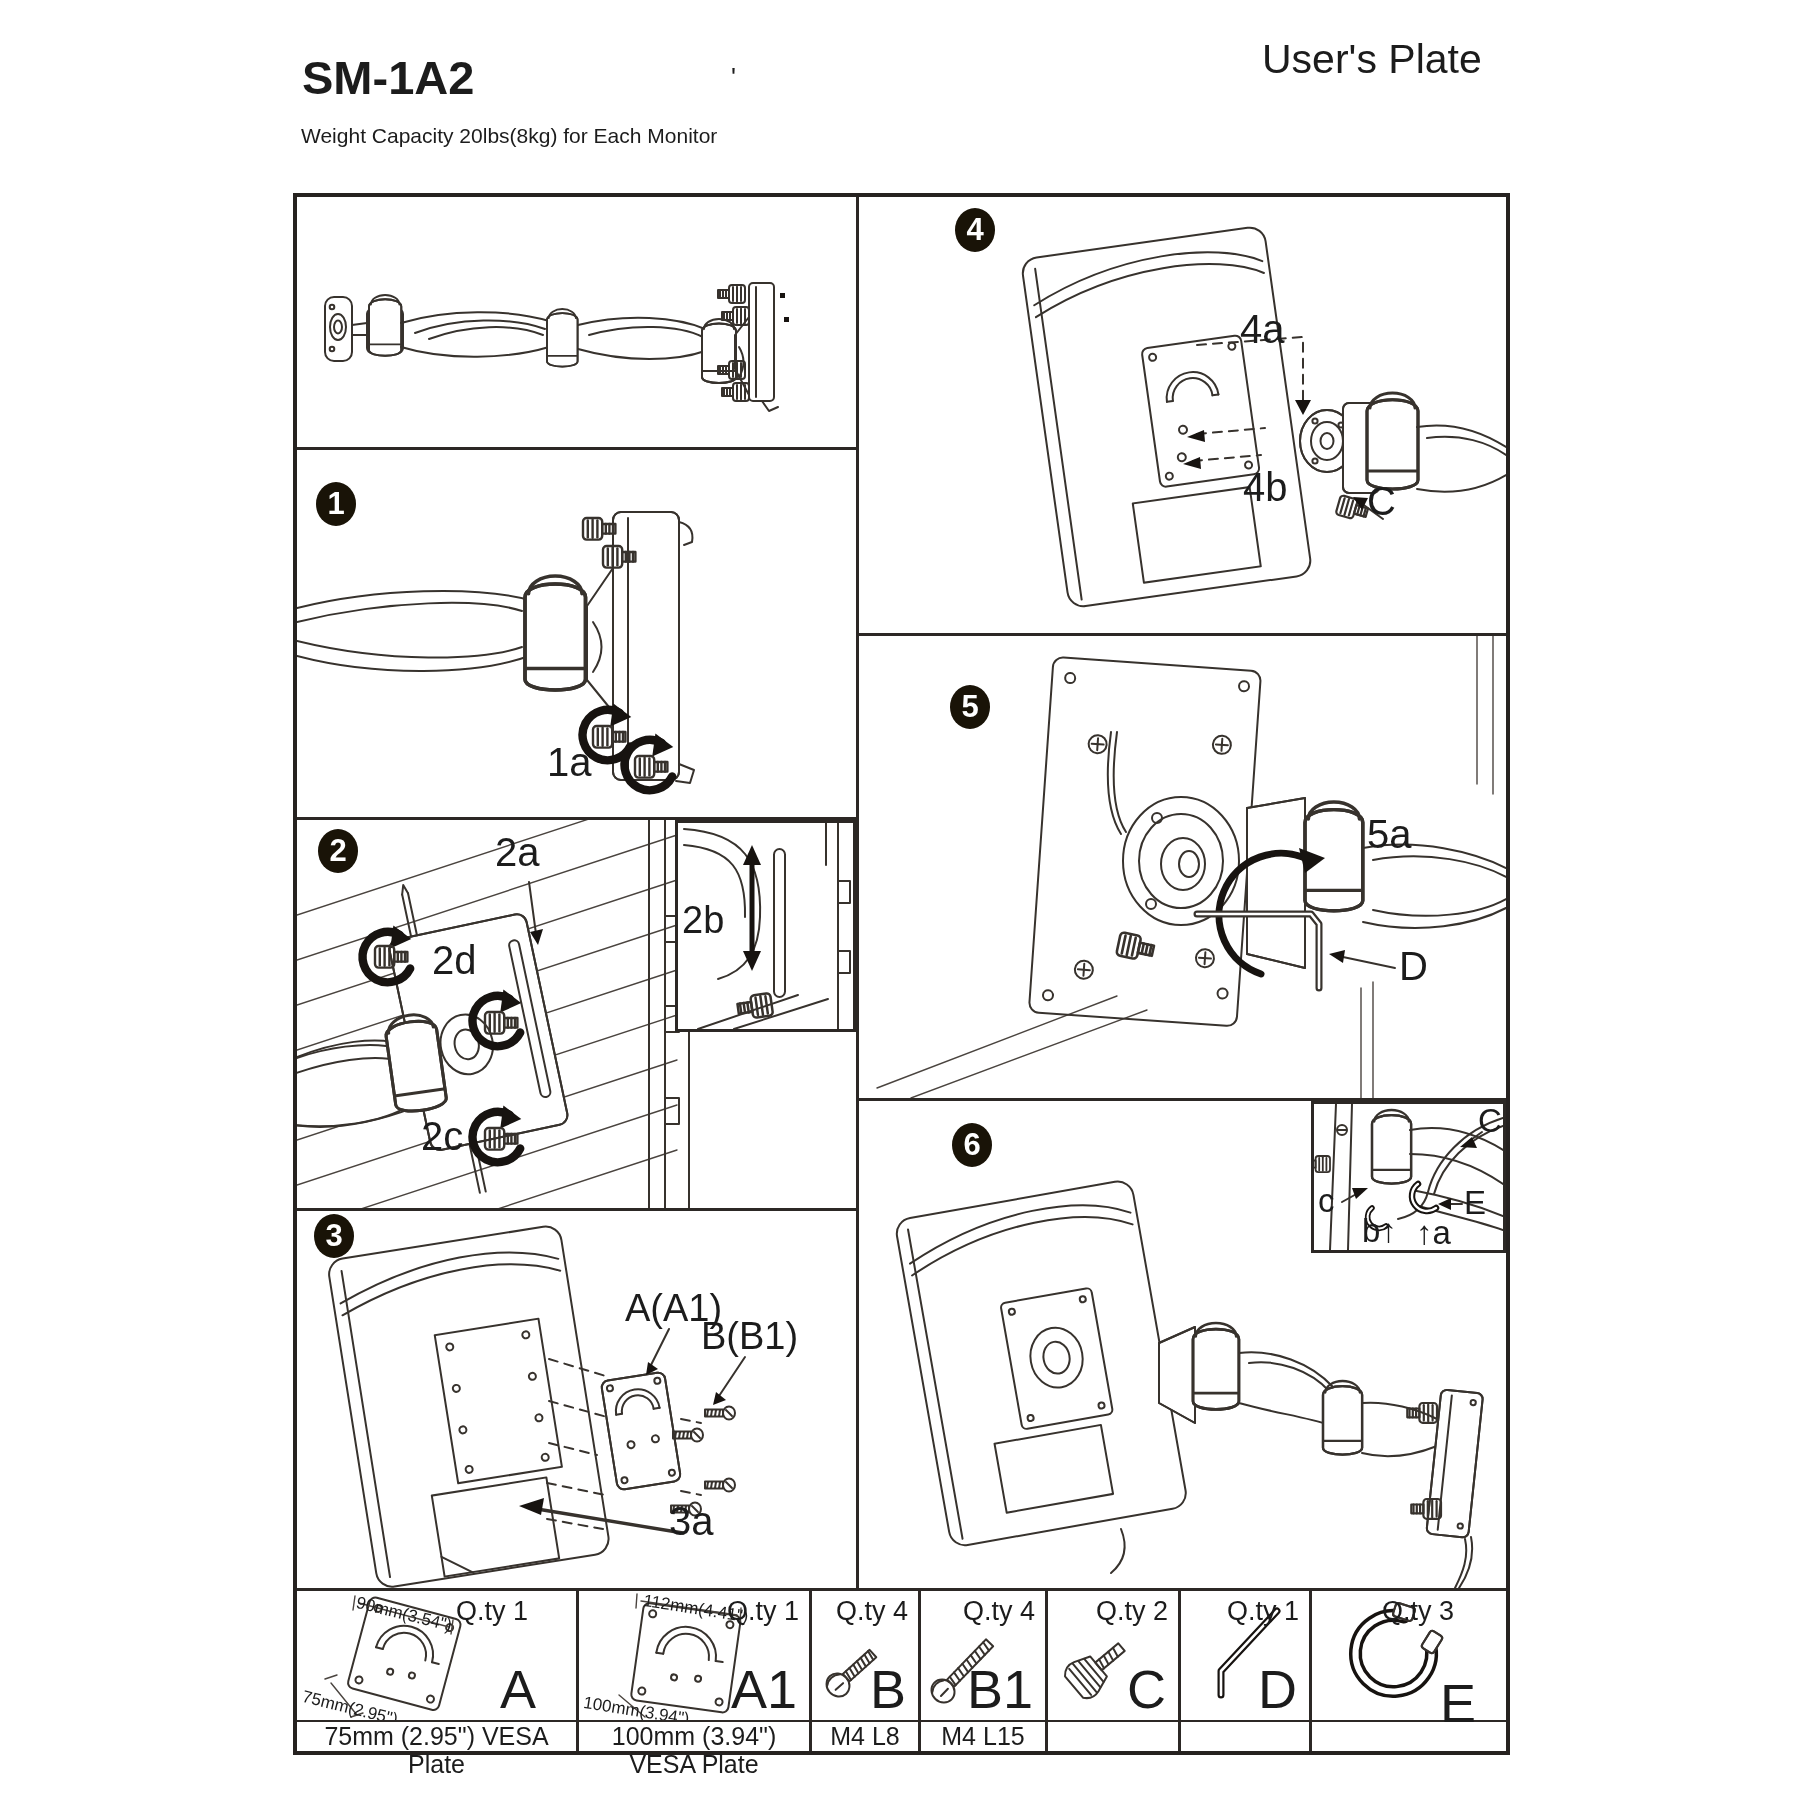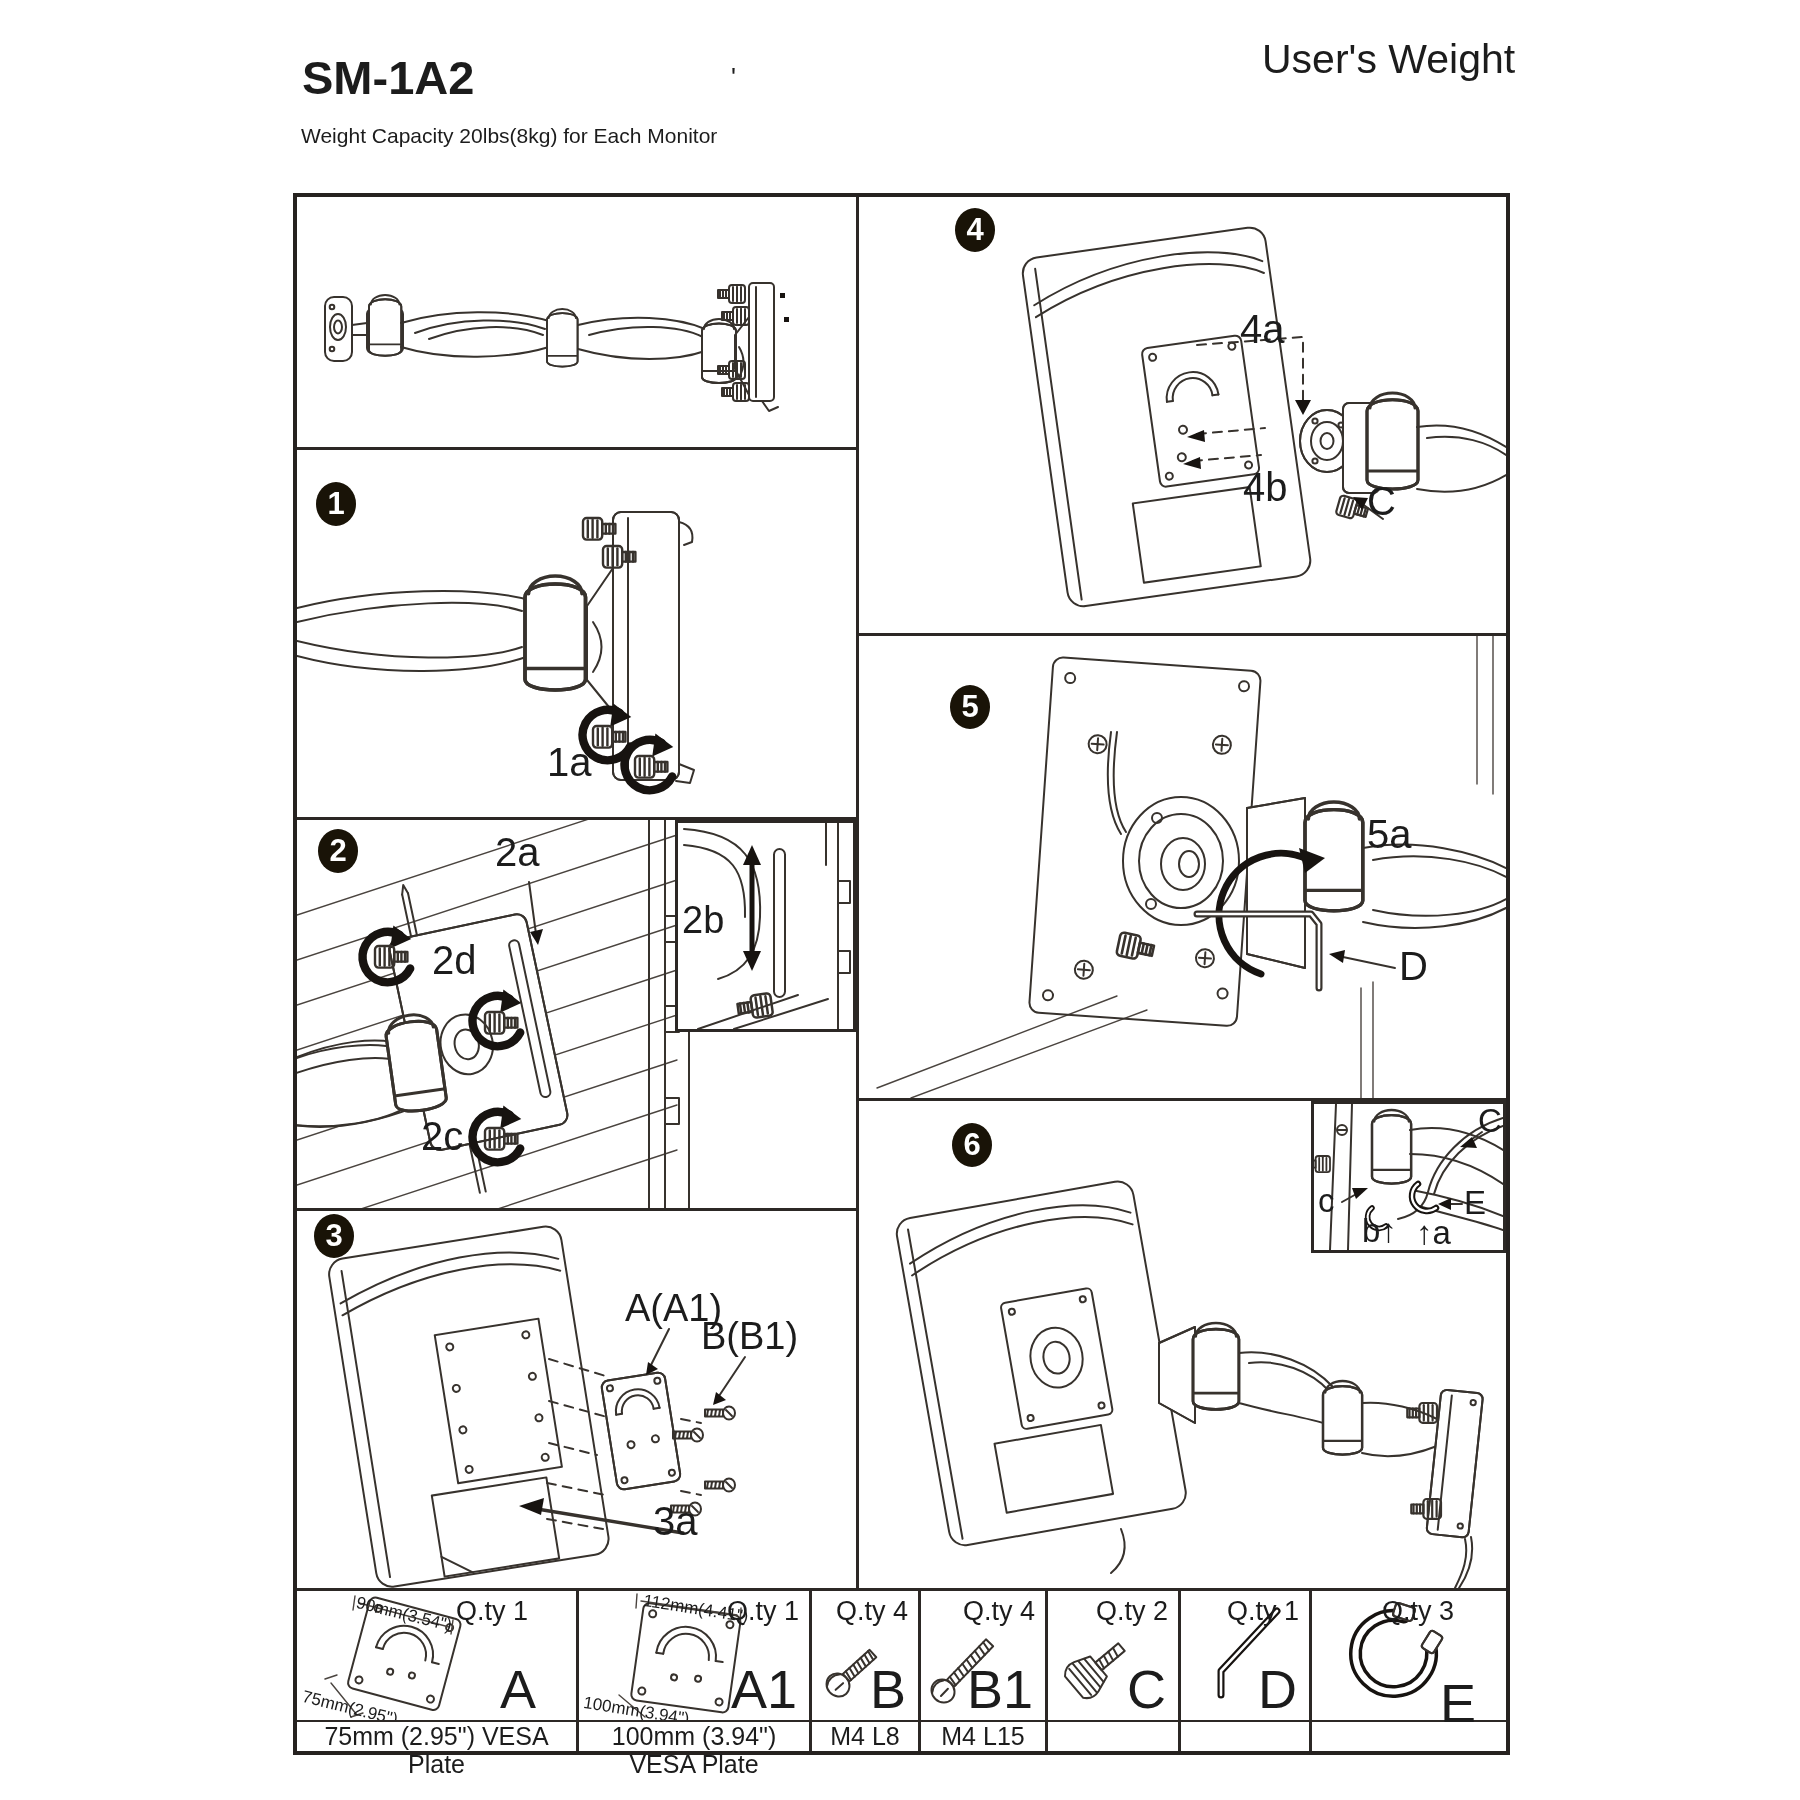--- a/index.html
+++ b/index.html
@@ -64,21 +64,21 @@
       <rect x="4" y="2.5" width="18" height="7"></rect>
       <line x1="7" y1="3" x2="6" y2="9"></line>
         <line x1="11" y1="3" x2="10" y2="9"></line>
       <line x1="15" y1="3" x2="14" y2="9"></line>
         <line x1="19" y1="3" x2="18" y2="9"></line>
     </g>
   </defs>
 </svg>
 
 <div class="hdr-model">SM-1A2</div>
-<div class="hdr-title">User's Weight</div>
+<div class="hdr-title">User's Plate</div>
 <div class="hdr-sub">Weight Capacity 20lbs(8kg) for Each Monitor</div>
 <div class="tickmark">'</div>
 
 <div id="board">
 
   <div class="gl" style="left:559px;top:0;width:3px;height:1391px"></div>
   <div class="gl" style="left:0;top:250px;width:562px;height:3px"></div>
   <div class="gl" style="left:0;top:620px;width:562px;height:3px"></div>
   <div class="gl" style="left:0;top:1011px;width:562px;height:3px"></div>
   <div class="gl" style="left:559px;top:436px;width:650px;height:3px"></div>
@@ -306,21 +306,21 @@
         <path class="bf" d="M349,164 l2,-13 10,7 z"></path>
         <line x1="448" y1="146" x2="420" y2="188"></line>
         <path class="bf" d="M416,194 l3,-13 10,8 z"></path>
         <line x1="386" y1="322" x2="240" y2="298" stroke-width="3.4"></line>
         <path class="bf" d="M222,295 l25,-8 -3,17 z"></path>
       </g>
     </svg>
     <div class="badge" style="left:17px;top:3px">3</div>
     <span class="lbl-m" style="left:328px;top:76px">A(A1)</span>
     <span class="lbl-m" style="left:404px;top:104px">B(B1)</span>
-    <span class="lbl" style="left:356px;top:288px">3a</span>
+    <span class="lbl" style="left:372px;top:288px">3a</span>
   </div>
 
   <div class="panel" style="left:562px;top:0;width:647px;height:436px">
     <svg class="art" width="647" height="436">
       <g transform="rotate(-8 300 220)">
         <rect x="185" y="45" width="245" height="352" rx="16"></rect>
         <path d="M192,92 C280,52 380,54 424,80"></path>
         <path d="M192,104 C280,64 380,66 424,92"></path>
         <line x1="198" y1="56" x2="198" y2="390"></line>
         <rect x="292" y="150" width="100" height="140" rx="6"></rect>

